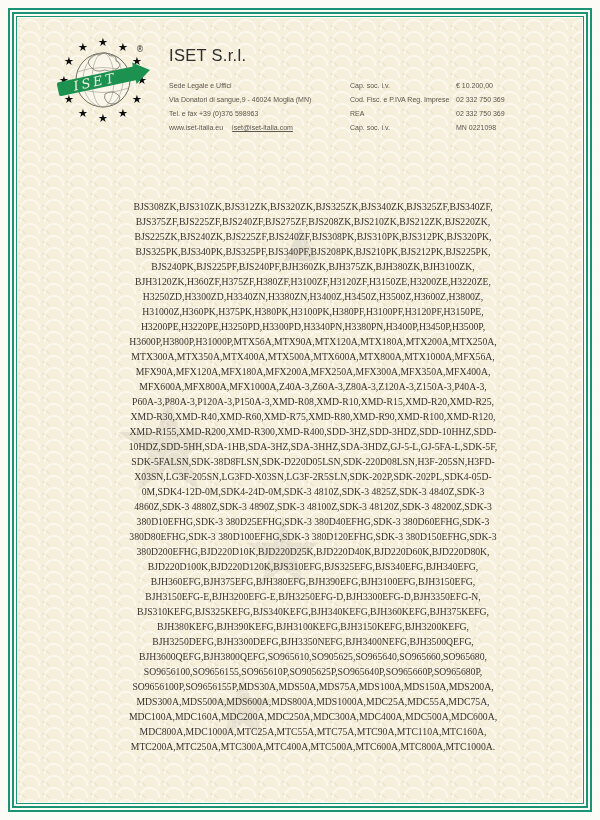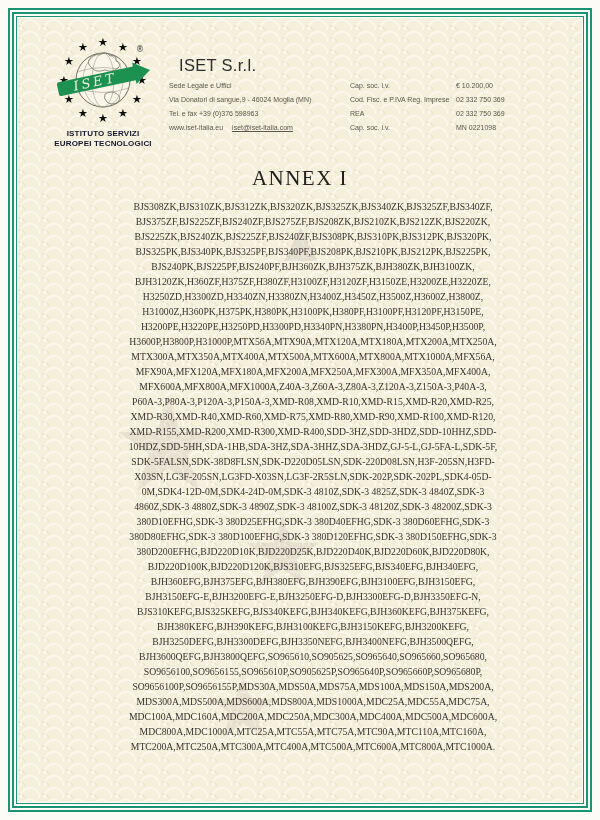--- a/index.html
+++ b/index.html
@@ -19,21 +19,21 @@
   
   .wm{position:absolute;color:rgba(110,110,110,.10);line-height:1;user-select:none;}
   .wm-tri{color:rgba(120,120,118,.14);}
   
   .logo-wrap{position:absolute;left:44px;top:34px;width:118px;text-align:center;}
   .logo-wrap svg{display:block;margin:0 auto;}
   .org-name{margin-top:3px;font-size:8px;font-weight:bold;line-height:10px;color:#17172e;
             letter-spacing:.2px;}
   
   .company-name{position:absolute;left:169px;top:46px;font-size:16.5px;color:#2d2d2d;
-                font-weight:400;letter-spacing:.3px;margin:10px;}
+                font-weight:400;letter-spacing:.3px;margin:0;}
   .info{position:absolute;left:169px;top:79px;font-size:7px;color:#5c564b;}
   .info .row{height:14px;line-height:14px;white-space:nowrap;}
   .email{text-decoration:underline;margin-left:9px;color:#5c564b;}
   .meta{position:absolute;left:350px;top:79px;font-size:7px;color:#5c564b;width:215px;}
   .meta .row{height:14px;line-height:14px;display:flex;}
   .meta .lbl{width:106px;}
   .meta .val{flex:1;}
   
   .annex-title{position:absolute;left:0;right:0;top:166px;text-align:center;margin:0;
                font-family:"Liberation Serif",serif;font-size:21px;font-weight:400;
@@ -78,24 +78,20 @@
       <path d="M30,38 q26,-9 52,0 M30,54 q26,9 52,0 M29,46 h54" fill="none" stroke="#9a9a8a" stroke-width="0.6"></path>
       <path d="M42,26 q4,-7 11,-5 q6,-5 10,1 q7,-2 6,5 q7,2 2,7 q-6,5 -13,2 q-9,3 -13,-2 q-5,-4 -3,-8 z" fill="none" stroke="#76766a" stroke-width="0.8"></path>
       <path d="M58,60 q7,-4 12,0 q5,3 1,8 q-6,4 -11,0 q-4,-4 -2,-8 z" fill="none" stroke="#76766a" stroke-width="0.8"></path>
       <g transform="rotate(-12 56 46)">
         <rect x="10" y="39" width="80" height="14" rx="2" fill="#1d9150"></rect>
         <polygon points="88,35 104,46 88,57" fill="#1d9150"></polygon>
         <text x="48" y="50.5" font-family="DejaVu Serif, serif" font-style="italic" font-size="13" fill="#f4f1e4" letter-spacing="3" text-anchor="middle">ISET</text>
       </g>
       <text x="89" y="18" font-family="DejaVu Sans, sans-serif" font-size="8" fill="#333">®</text>
     </svg>
-    <div class="org-name">
-      <div>ISTITUTO SERVIZI</div>
-      <div>EUROPEI TECNOLOGICI</div>
-    </div>
   </div>
 
   <h1 class="company-name">ISET S.r.l.</h1>
 
   <div class="info">
     <div class="row">Sede Legale e Uffici</div>
     <div class="row">Via Donatori di sangue,9 - 46024 Moglia (MN)</div>
     <div class="row">Tel. e fax +39 (0)376 598963</div>
     <div class="row">
       <span>www.iset-italia.eu</span><span class="email">iset@iset-italia.com</span>
@@ -114,15 +110,14 @@
     <div class="row">
       <span class="lbl">REA</span>
       <span class="val">02 332 750 369</span>
     </div>
     <div class="row">
       <span class="lbl">Cap. soc. i.v.</span>
       <span class="val">MN 0221098</span>
     </div>
   </div>
 
-  <h2 class="annex-title">ANNEX I</h2>
   <p class="models"><span>BJS308ZK,​BJS310ZK,​BJS312ZK,​BJS320ZK,​BJS325ZK,​BJS340ZK,​BJS325ZF,​BJS340ZF,​BJS375ZF,​BJS225ZF,​BJS240ZF,​BJS275ZF,​BJS208ZK,​BJS210ZK,​BJS212ZK,​BJS220ZK,​BJS225ZK,​BJS240ZK,​BJS225ZF,​BJS240ZF,​BJS308PK,​BJS310PK,​BJS312PK,​BJS320PK,​BJS325PK,​BJS340PK,​BJS325PF,​BJS340PF,​BJS208PK,​BJS210PK,​BJS212PK,​BJS225PK,​BJS240PK,​BJS225PF,​BJS240PF,​BJH360ZK,​BJH375ZK,​BJH380ZK,​BJH3100ZK,​BJH3120ZK,​H360ZF,​H375ZF,​H380ZF,​H3100ZF,​H3120ZF,​H3150ZE,​H3200ZE,​H3220ZE,​H3250ZD,​H3300ZD,​H3340ZN,​H3380ZN,​H3400Z,​H3450Z,​H3500Z,​H3600Z,​H3800Z,​H31000Z,​H360PK,​H375PK,​H380PK,​H3100PK,​H380PF,​H3100PF,​H3120PF,​H3150PE,​H3200PE,​H3220PE,​H3250PD,​H3300PD,​H3340PN,​H3380PN,​H3400P,​H3450P,​H3500P,​H3600P,​H3800P,​H31000P,​MTX56A,​MTX90A,​MTX120A,​MTX180A,​MTX200A,​MTX250A,​MTX300A,​MTX350A,​MTX400A,​MTX500A,​MTX600A,​MTX800A,​MTX1000A,​MFX56A,​MFX90A,​MFX120A,​MFX180A,​MFX200A,​MFX250A,​MFX300A,​MFX350A,​MFX400A,​MFX600A,​MFX800A,​MFX1000A,​Z40A-3,​Z60A-3,​Z80A-3,​Z120A-3,​Z150A-3,​P40A-3,​P60A-3,​P80A-3,​P120A-3,​P150A-3,​XMD-R08,​XMD-R10,​XMD-R15,​XMD-R20,​XMD-R25,​XMD-R30,​XMD-R40,​XMD-R60,​XMD-R75,​XMD-R80,​XMD-R90,​XMD-R100,​XMD-R120,​XMD-R155,​XMD-R200,​XMD-R300,​XMD-R400,​SDD-3HZ,​SDD-3HDZ,​SDD-10HHZ,​SDD-10HDZ,​SDD-5HH,​SDA-1HB,​SDA-3HZ,​SDA-3HHZ,​SDA-3HDZ,​GJ-5-L,​GJ-5FA-L,​SDK-5F,​SDK-5FALSN,​SDK-38D8FLSN,​SDK-D220D05LSN,​SDK-220D08LSN,​H3F-205SN,​H3FD-X03SN,​LG3F-205SN,​LG3FD-X03SN,​LG3F-2R5SLN,​SDK-202P,​SDK-202PL,​SDK4-05D-0M,​SDK4-12D-0M,​SDK4-24D-0M,​SDK-3 4810Z,​SDK-3 4825Z,​SDK-3 4840Z,​SDK-3 4860Z,​SDK-3 4880Z,​SDK-3 4890Z,​SDK-3 48100Z,​SDK-3 48120Z,​SDK-3 48200Z,​SDK-3 380D10EFHG,​SDK-3 380D25EFHG,​SDK-3 380D40EFHG,​SDK-3 380D60EFHG,​SDK-3 380D80EFHG,​SDK-3 380D100EFHG,​SDK-3 380D120EFHG,​SDK-3 380D150EFHG,​SDK-3 380D200EFHG,​BJD220D10K,​BJD220D25K,​BJD220D40K,​BJD220D60K,​BJD220D80K,​BJD220D100K,​BJD220D120K,​BJS310EFG,​BJS325EFG,​BJS340EFG,​BJH340EFG,​BJH360EFG,​BJH375EFG,​BJH380EFG,​BJH390EFG,​BJH3100EFG,​BJH3150EFG,​BJH3150EFG-E,​BJH3200EFG-E,​BJH3250EFG-D,​BJH3300EFG-D,​BJH3350EFG-N,​BJS310KEFG,​BJS325KEFG,​BJS340KEFG,​BJH340KEFG,​BJH360KEFG,​BJH375KEFG,​BJH380KEFG,​BJH390KEFG,​BJH3100KEFG,​BJH3150KEFG,​BJH3200KEFG,​BJH3250DEFG,​BJH3300DEFG,​BJH3350NEFG,​BJH3400NEFG,​BJH3500QEFG,​BJH3600QEFG,​BJH3800QEFG,​SO965610,​SO905625,​SO965640,​SO965660,​SO965680,​SO9656100,​SO9656155,​SO965610P,​SO905625P,​SO965640P,​SO965660P,​SO965680P,​SO9656100P,​SO9656155P,​MDS30A,​MDS50A,​MDS75A,​MDS100A,​MDS150A,​MDS200A,​MDS300A,​MDS500A,​MDS600A,​MDS800A,​MDS1000A,​MDC25A,​MDC55A,​MDC75A,​MDC100A,​MDC160A,​MDC200A,​MDC250A,​MDC300A,​MDC400A,​MDC500A,​MDC600A,​MDC800A,​MDC1000A,​MTC25A,​MTC55A,​MTC75A,​MTC90A,​MTC110A,​MTC160A,​MTC200A,​MTC250A,​MTC300A,​MTC400A,​MTC500A,​MTC600A,​MTC800A,​MTC1000A</span><span>.</span></p>
 </div>
 
 </body></html>

